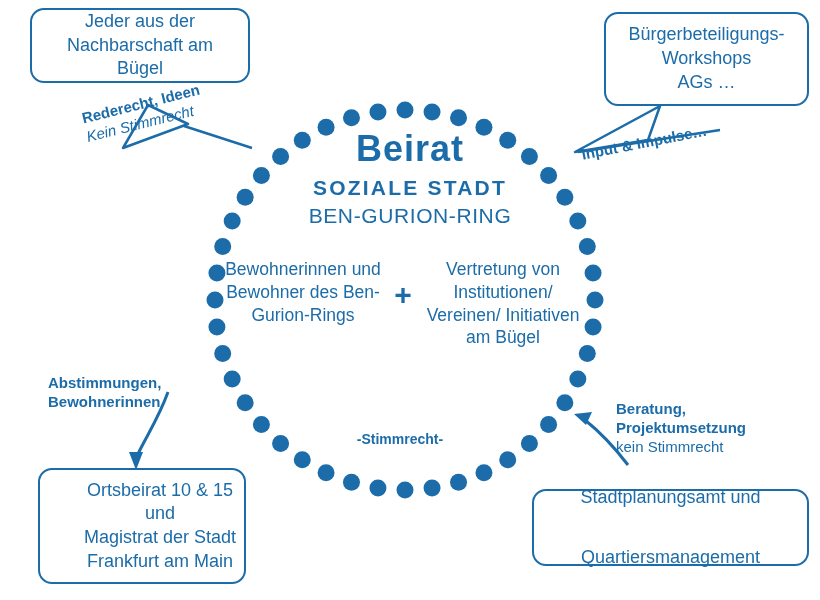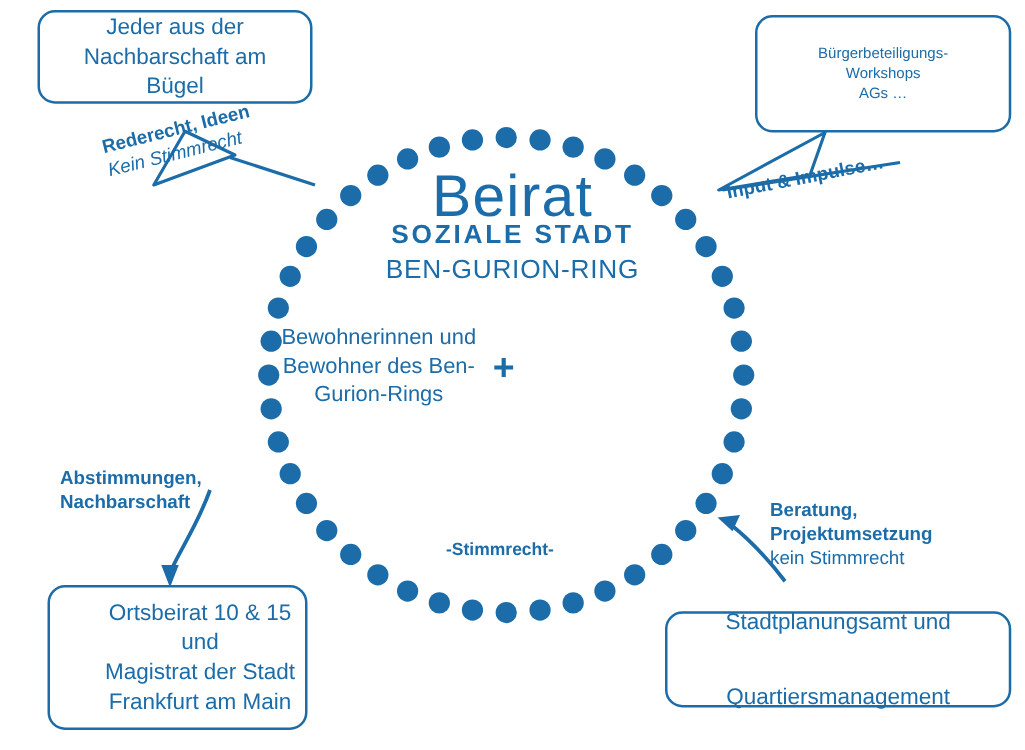--- a/index.html
+++ b/index.html
@@ -59,22 +59,22 @@
   .center-text {
     position: absolute;
     color: #1b6ca8;
     text-align: center;
     line-height: 1.3;
   }
   #title-main {
     left: 260px;
     top: 126px;
     width: 300px;
-    font-size: 47px;
-    font-weight: normal;
+    font-size: 36px;
+    font-weight: bold;
     letter-spacing: 1px;
   }
   #title-sub1 {
     left: 260px;
     top: 174px;
     width: 300px;
     font-size: 21px;
     letter-spacing: 2.2px;
     font-weight: bold;
   }
@@ -177,29 +177,30 @@
 
     <path d="M 628 465 C 615 448 600 432 585 420" fill="none" stroke="#1b6ca8" stroke-width="3"></path>
     <path d="M 574 414 L 592 412 L 586 425 Z" fill="#1b6ca8"></path>
   </svg>
 
   <div class="center-text" id="title-main">Beirat</div>
   <div class="center-text" id="title-sub1">SOZIALE STADT</div>
   <div class="center-text" id="title-sub2">BEN-GURION-RING</div>
   <div class="center-text" id="col-left">Bewohnerinnen und Bewohner des Ben-Gurion-Rings</div>
   <div class="center-text" id="plus-sign">+</div>
+  <div class="center-text" id="col-right">Vertretung von Institutionen/ Vereinen/ Initiativen am Bügel</div>
   <div class="center-text" id="stimmrecht">-Stimmrecht-</div>
 
   <div class="callout" id="callout-tl" style="left:30px; top:8px; width:220px; height:75px; font-size:18px;">
     <div>Jeder aus der</div>
     <div>Nachbarschaft am</div>
     <div>Bügel</div>
   </div>
 
-  <div class="callout" id="callout-tr" style="left:604px; top:12px; width:205px; height:94px; font-size:12px;">
+  <div class="callout" id="callout-tr" style="left:604px; top:12px; width:205px; height:94px; font-size:18px;">
     <div>Bürgerbeteiligungs-</div>
     <div>Workshops</div>
     <div>AGs …</div>
   </div>
 
   <div class="callout" id="callout-bl" style="left:38px; top:468px; width:208px; height:116px; font-size:18px;padding-left:36px;">
     <div>Ortsbeirat 10 &amp; 15</div>
     <div>und</div>
     <div>Magistrat der Stadt</div>
     <div>Frankfurt am Main</div>
@@ -214,21 +215,21 @@
     <div>Rederecht, Ideen</div>
     <div class="sub">Kein Stimmrecht</div>
   </div>
 
   <div class="cap" id="cap-input" style="left:580px; top:146px; font-size:15px; transform: rotate(-11deg); transform-origin: left top;">
     <div>Input &amp; Impulse…</div>
   </div>
 
   <div class="cap" id="cap-abstimmungen" style="left:48px; top:358px; font-size:15px;margin-top:16px;">
     <div>Abstimmungen,</div>
-    <div>Nachbarschaft</div>
+    <div>Bewohnerinnen</div>
   </div>
 
   <div class="cap" id="cap-beratung" style="left:616px; top:400px; font-size:15px;">
     <div>Beratung,</div>
     <div>Projektumsetzung</div>
     <div class="sub-plain">kein Stimmrecht</div>
   </div>
 
 </div>
 

